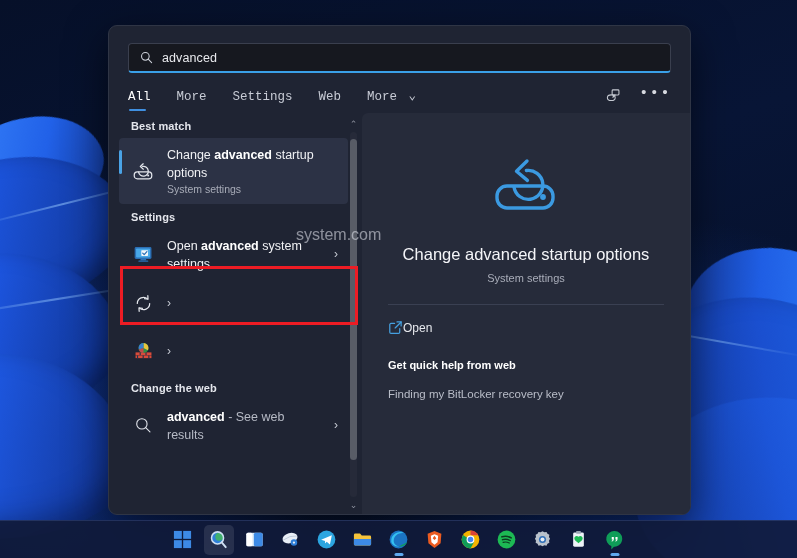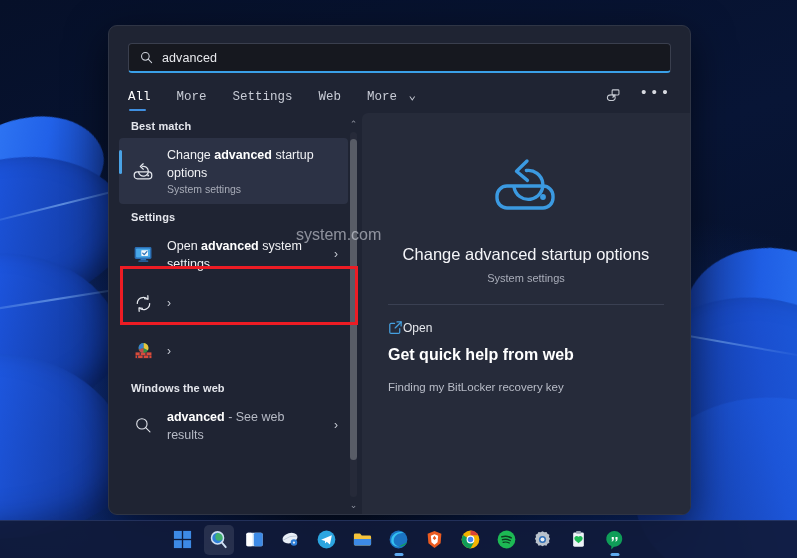--- a/index.html
+++ b/index.html
@@ -262,22 +262,22 @@
     height: 1px; background: #3a4052;
     margin: 20px 2px 0 2px;
   }
   #open-row {
     display: flex; align-items: center; gap: 0;
     padding: 15px 2px 0 2px;
   }
   #open-icon { width: 15px; height: 15px; flex: none; }
   #open-label { color: #e6e8ed; font-size: 12px; }
   #quickhelp-title {
-    color: #ffffff; font-size: 16px; font-weight: bold;
-    margin: 11px 0 0 2px;
+    color: #ffffff; font-size: 11px; font-weight: bold;
+    margin: 24px 0 0 2px;
   }
   .help-link {
     color: #b9bdc8; font-size: 11.5px;
     margin: 17px 0 0 2px;
   }
 
   
   #watermark {
     position: absolute;
     left: 296px; top: 232px;
@@ -438,21 +438,21 @@
               <rect x="18.4" y="17.4" width="1.3" height="3.1" fill="#23334d"></rect>
               <circle cx="13" cy="9" r="5.6" fill="#2f8f46"></circle>
               <path d="M13 3.4 a5.6 5.6 0 0 1 4.9 8.3 L13 9 Z" fill="#e8c53c"></path>
               <path d="M13 3.4 a5.6 5.6 0 0 0 -5.3 7.4 L13 9 Z" fill="#3a7fd0"></path>
               <path d="M7.7 10.8 a5.6 5.6 0 0 0 5.3 3.8 L13 9 Z" fill="#c24b4b"></path>
             </svg>
           </span>
           <span class="r-chev">›</span>
         </div>
 
-        <div class="section-label">Windows the web</div>
+        <div class="section-label">Change the web</div>
 
         <div class="result-row">
           <span class="r-icon">
             <svg viewBox="0 0 26 26" width="21" height="21">
               <circle cx="11" cy="11" r="6.4" fill="none" stroke="#e0e3ea" stroke-width="1.35"></circle>
               <line x1="15.7" y1="15.7" x2="21" y2="21" stroke="#e0e3ea" stroke-width="1.35" stroke-linecap="round"></line>
             </svg>
           </span>
           <span class="r-text">
             <span class="r-title"><b>advanced</b><span style="color:#b6bac5"> - See web results</span></span>

